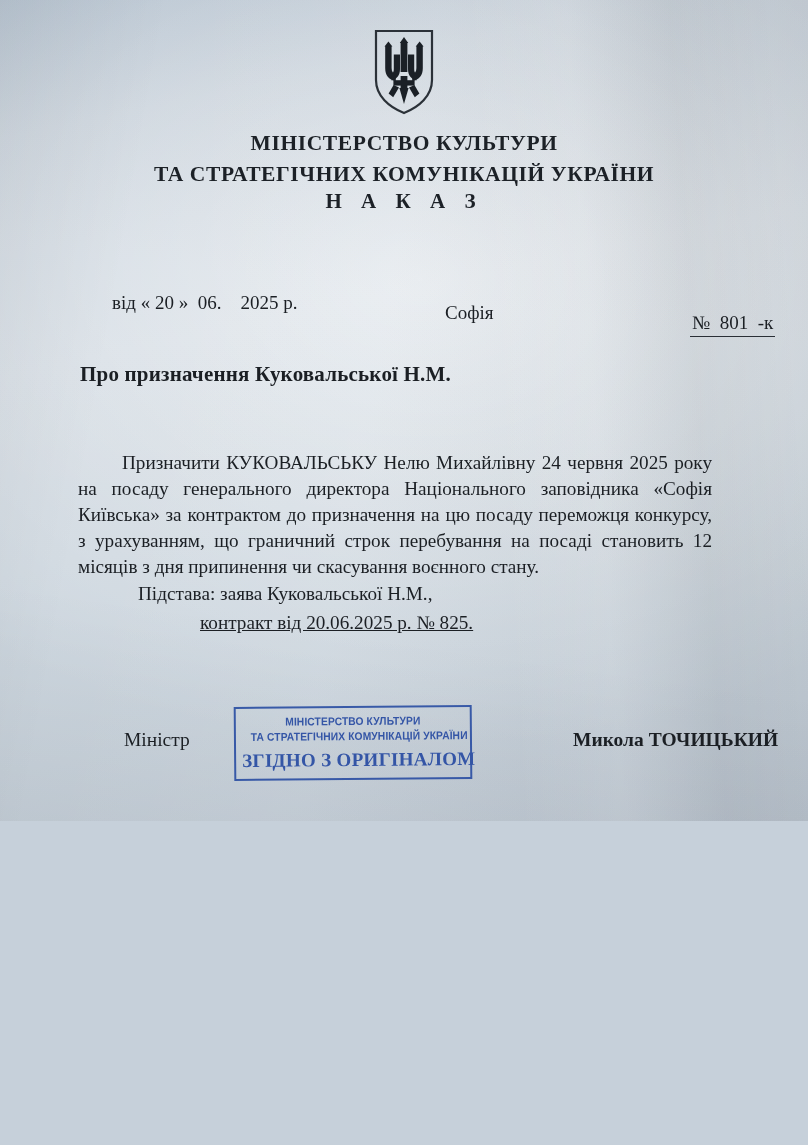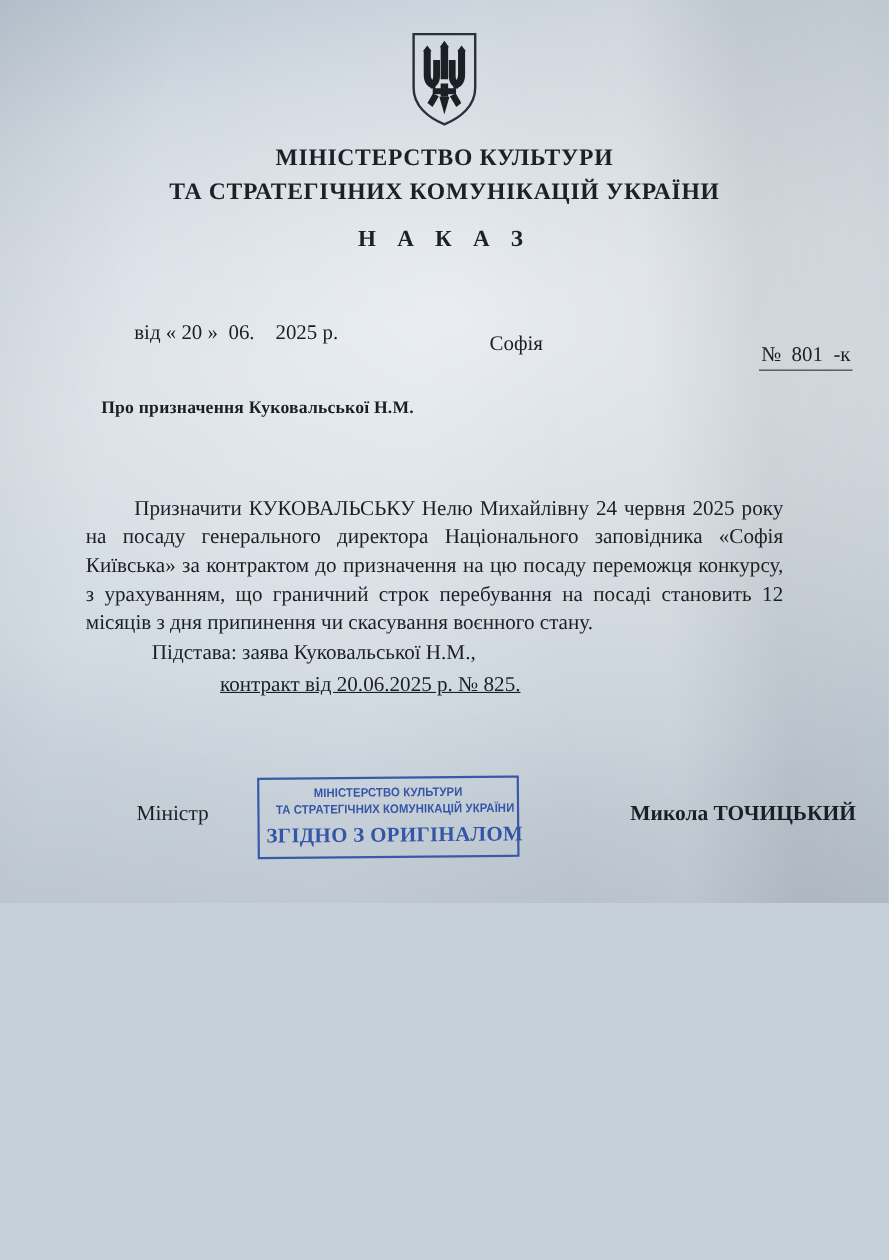--- a/index.html
+++ b/index.html
@@ -72,42 +72,41 @@
     text-align: center;
   }
   .header-line {
     font-size: 21.5px;
     font-weight: 700;
     letter-spacing: 0.6px;
     line-height: 1.42;
     color: #1c2127;
   }
   .order-word {
-    margin-top: 16px;
+    margin-top: 0;
     font-size: 21px;
     font-weight: 700;
     letter-spacing: 7px;
     color: #1c2127;
   }
 
   
   .daterow {
     position: absolute;
     top: 292px;
     left: 0;
     right: 0;
     height: 44px;
   }
   .date-left {
     position: absolute;
     left: 112px;
     top: 0;
     font-size: 19px;
     white-space: pre;
-    margin-left: 10px;
   }
   .date-city {
     position: absolute;
     left: 445px;
     top: 10px;
     font-size: 19px;
   }
   .date-num {
     position: absolute;
     left: 690px;
@@ -116,24 +115,23 @@
     white-space: pre;
     border-bottom: 1.4px solid #2a2f36;
     padding: 0 2px 2px 2px;
   }
 
   
   .subject {
     position: absolute;
     top: 362px;
     left: 80px;
-    font-size: 16px;
+    font-size: 21px;
     font-weight: 700;
     letter-spacing: 0.2px;
-    margin-left: 12px;
   }
 
   
   .body-par {
     position: absolute;
     top: 450px;
     left: 78px;
     width: 634px;
     font-size: 19.2px;
     line-height: 1.355;

